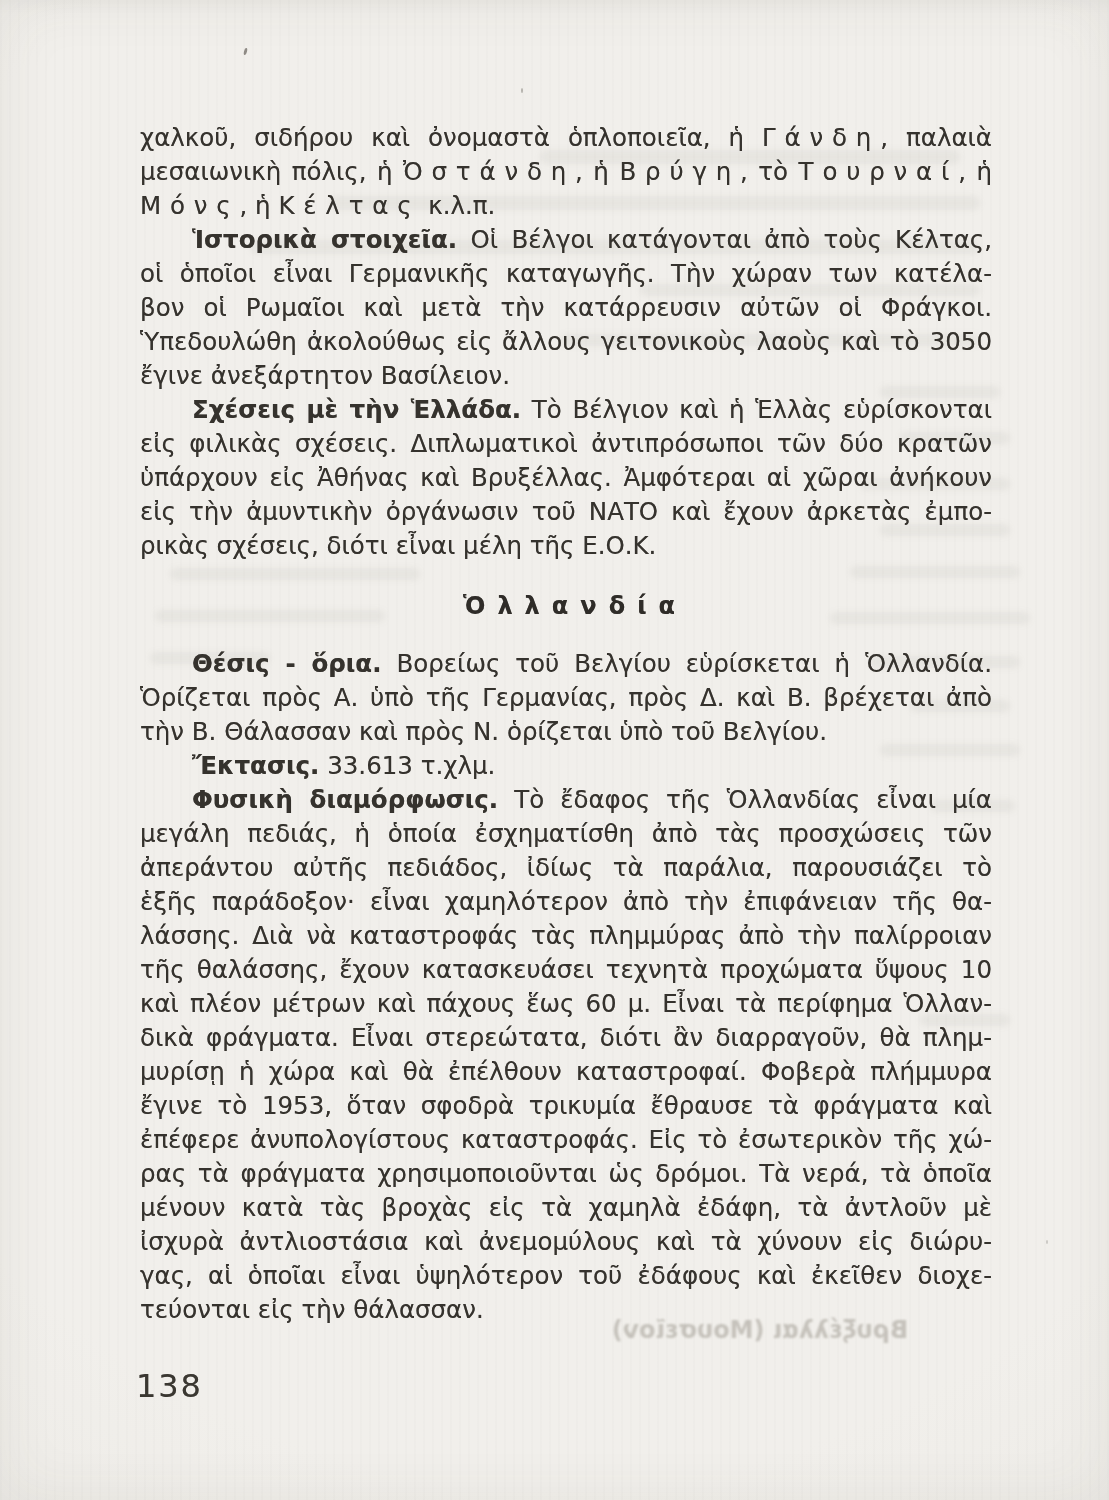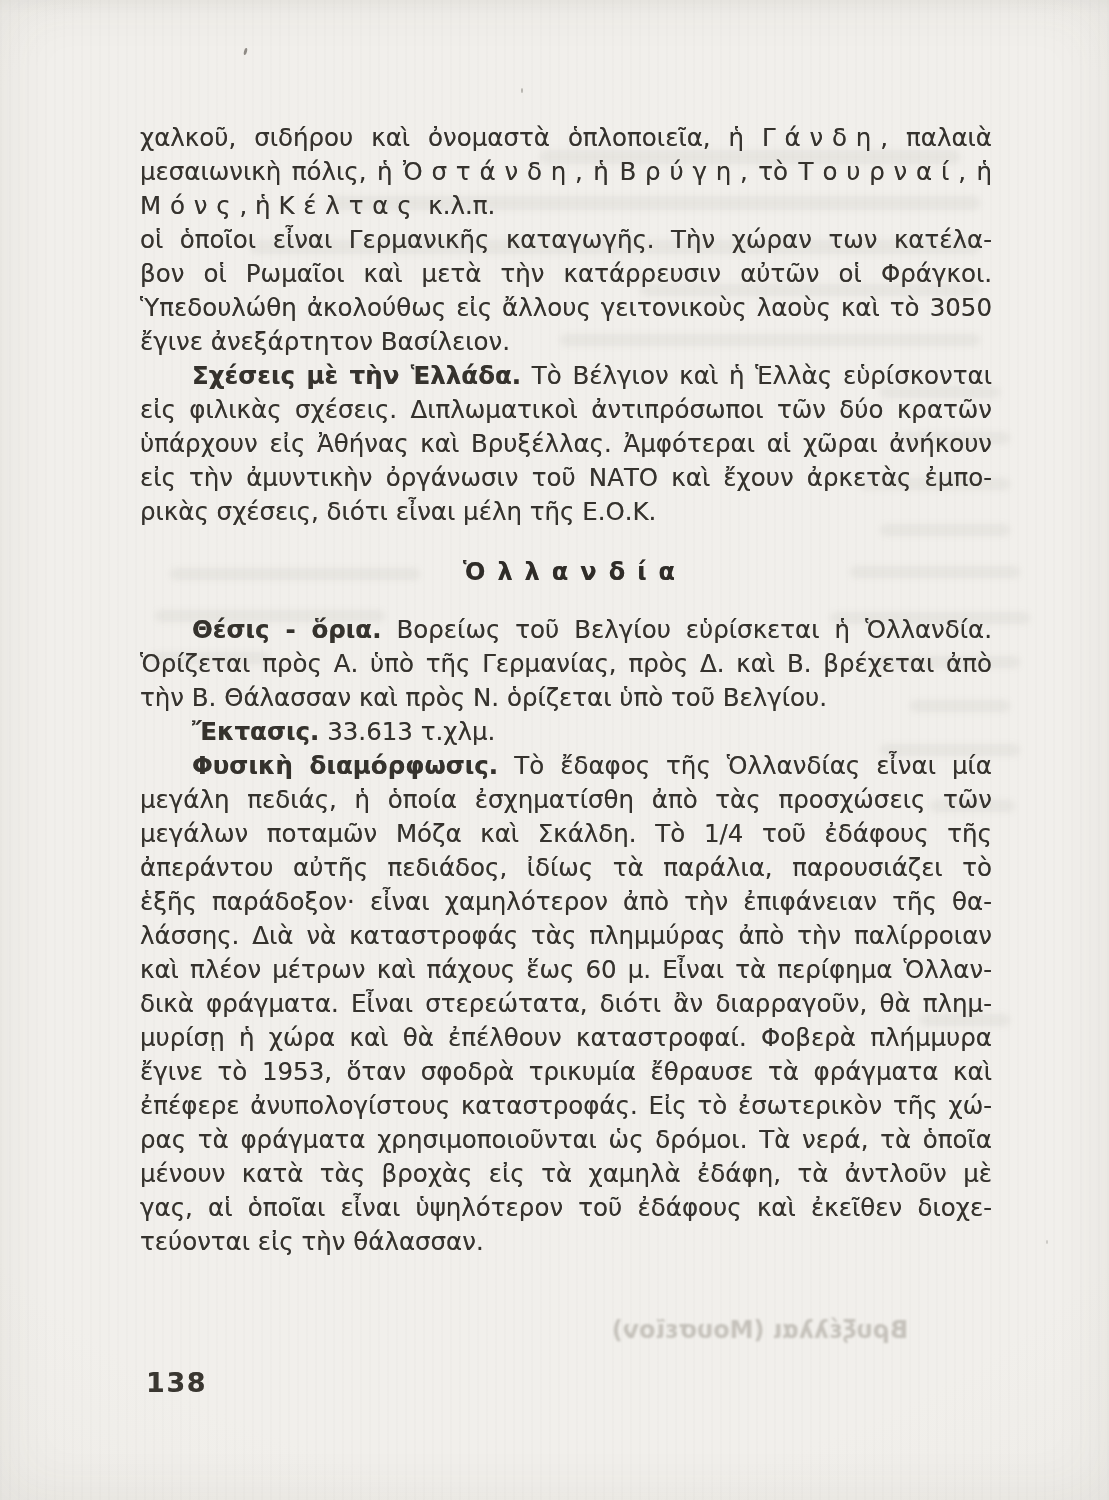--- a/index.html
+++ b/index.html
@@ -32,24 +32,23 @@
   .line.last{text-align-last:left;}
   .indent{display:inline-block;width:52px;height:1px;}
   .seg-b{font-weight:bold;}
   .seg-sp{letter-spacing:0.36em;}
   .heading{
     font-weight:bold;font-size:24px;line-height:46px;
     text-align:center;letter-spacing:0.5em;padding-left:18px;
     margin:20px 0 18px 0;color:#2f2c28;
   }
   .page-number{
-    position:absolute;left:146px;top:1367px;z-index:3;
-    font-size:27px;color:#3a3731;letter-spacing:0.06em;
+    position:absolute;left:136px;top:1367px;z-index:3;
+    font-size:32px;color:#3a3731;letter-spacing:0.06em;
     text-shadow:0 0 0.5px rgba(53,50,45,0.5);
-    font-weight:bold;
   }
   .bleed-streak{
     position:absolute;z-index:1;border-radius:7px;
     background:rgba(112,105,92,0.075);filter:blur(3px);
   }
   .bleed-caption{
     position:absolute;left:610px;top:1316px;width:300px;z-index:1;
     transform:scaleX(-1);filter:blur(1.1px);
     font-weight:bold;font-size:24px;color:rgba(100,93,80,0.30);
     text-align:center;white-space:nowrap;
@@ -84,45 +83,47 @@
   <div class="bleed-caption">Βρυξέλλαι (Μουσεῖον)</div>
 
   <div class="speck" style="left:244px;top:48px;width:3px;height:7px;transform:rotate(14deg);"></div>
   <div class="speck" style="left:521px;top:88px;width:2px;height:5px;opacity:.6;"></div>
   <div class="speck" style="left:1046px;top:1240px;width:2px;height:4px;opacity:.4;"></div>
 
   <div class="text-column">
       <div class="line"><span>χαλκοῦ, σιδήρου καὶ ὀνομαστὰ ὁπλοποιεῖα, ἡ </span><span class="seg-sp">Γάνδη</span><span>, παλαιὰ</span></div>
       <div class="line"><span>μεσαιωνικὴ πόλις, ἡ </span><span class="seg-sp">Ὀστάνδη</span><span>, ἡ </span><span class="seg-sp">Βρύγη</span><span>, τὸ </span><span class="seg-sp">Τουρναί</span><span>, ἡ</span></div>
       <div class="line last"><span class="seg-sp">Μόνς</span><span>, ἡ </span><span class="seg-sp">Κέλτας</span><span> κ.λ.π.</span></div>
+      <div class="line"><span class="indent"></span><span class="seg-b">Ἱστορικὰ στοιχεῖα.</span><span> Οἱ Βέλγοι κατάγονται ἀπὸ τοὺς Κέλτας,</span></div>
       <div class="line"><span>οἱ ὁποῖοι εἶναι Γερμανικῆς καταγωγῆς. Τὴν χώραν των κατέλα-</span></div>
       <div class="line"><span>βον οἱ Ρωμαῖοι καὶ μετὰ τὴν κατάρρευσιν αὐτῶν οἱ Φράγκοι.</span></div>
       <div class="line"><span>Ὑπεδουλώθη ἀκολούθως εἰς ἄλλους γειτονικοὺς λαοὺς καὶ τὸ 3050</span></div>
       <div class="line last"><span>ἔγινε ἀνεξάρτητον Βασίλειον.</span></div>
       <div class="line"><span class="indent"></span><span class="seg-b">Σχέσεις μὲ τὴν Ἑλλάδα.</span><span> Τὸ Βέλγιον καὶ ἡ Ἑλλὰς εὑρίσκονται</span></div>
       <div class="line"><span>εἰς φιλικὰς σχέσεις. Διπλωματικοὶ ἀντιπρόσωποι τῶν δύο κρατῶν</span></div>
       <div class="line"><span>ὑπάρχουν εἰς Ἀθήνας καὶ Βρυξέλλας. Ἀμφότεραι αἱ χῶραι ἀνήκουν</span></div>
       <div class="line"><span>εἰς τὴν ἀμυντικὴν ὀργάνωσιν τοῦ ΝΑΤΟ καὶ ἔχουν ἀρκετὰς ἐμπο-</span></div>
       <div class="line last"><span>ρικὰς σχέσεις, διότι εἶναι μέλη τῆς Ε.Ο.Κ.</span></div>
       <div class="heading">Ὁλλανδία</div>
       <div class="line"><span class="indent"></span><span class="seg-b">Θέσις - ὅρια.</span><span> Βορείως τοῦ Βελγίου εὑρίσκεται ἡ Ὁλλανδία.</span></div>
       <div class="line"><span>Ὁρίζεται πρὸς Α. ὑπὸ τῆς Γερμανίας, πρὸς Δ. καὶ Β. βρέχεται ἀπὸ</span></div>
       <div class="line last"><span>τὴν Β. Θάλασσαν καὶ πρὸς Ν. ὁρίζεται ὑπὸ τοῦ Βελγίου.</span></div>
       <div class="line last"><span class="indent"></span><span class="seg-b">Ἔκτασις.</span><span> 33.613 τ.χλμ.</span></div>
       <div class="line"><span class="indent"></span><span class="seg-b">Φυσικὴ διαμόρφωσις.</span><span> Τὸ ἔδαφος τῆς Ὁλλανδίας εἶναι μία</span></div>
       <div class="line"><span>μεγάλη πεδιάς, ἡ ὁποία ἐσχηματίσθη ἀπὸ τὰς προσχώσεις τῶν</span></div>
-      <div class="line"><span>μεγάλων ποταμῶν Μόζα καὶ Σκάλδη. Τὸ 1/4 τοῦ ἐδάφους τῆς</span></div>
       <div class="line"><span>ἀπεράντου αὐτῆς πεδιάδος, ἰδίως τὰ παράλια, παρουσιάζει τὸ</span></div>
       <div class="line"><span>ἑξῆς παράδοξον· εἶναι χαμηλότερον ἀπὸ τὴν ἐπιφάνειαν τῆς θα-</span></div>
       <div class="line"><span>λάσσης. Διὰ νὰ καταστροφάς τὰς πλημμύρας ἀπὸ τὴν παλίρροιαν</span></div>
+      <div class="line"><span>τῆς θαλάσσης, ἔχουν κατασκευάσει τεχνητὰ προχώματα ὕψους 10</span></div>
       <div class="line"><span>καὶ πλέον μέτρων καὶ πάχους ἕως 60 μ. Εἶναι τὰ περίφημα Ὁλλαν-</span></div>
       <div class="line"><span>δικὰ φράγματα. Εἶναι στερεώτατα, διότι ἂν διαρραγοῦν, θὰ πλημ-</span></div>
       <div class="line"><span>μυρίσῃ ἡ χώρα καὶ θὰ ἐπέλθουν καταστροφαί. Φοβερὰ πλήμμυρα</span></div>
       <div class="line"><span>ἔγινε τὸ 1953, ὅταν σφοδρὰ τρικυμία ἔθραυσε τὰ φράγματα καὶ</span></div>
       <div class="line"><span>ἐπέφερε ἀνυπολογίστους καταστροφάς. Εἰς τὸ ἐσωτερικὸν τῆς χώ-</span></div>
       <div class="line"><span>ρας τὰ φράγματα χρησιμοποιοῦνται ὡς δρόμοι. Τὰ νερά, τὰ ὁποῖα</span></div>
       <div class="line"><span>μένουν κατὰ τὰς βροχὰς εἰς τὰ χαμηλὰ ἐδάφη, τὰ ἀντλοῦν μὲ</span></div>
+      <div class="line"><span>ἰσχυρὰ ἀντλιοστάσια καὶ ἀνεμομύλους καὶ τὰ χύνουν εἰς διώρυ-</span></div>
       <div class="line"><span>γας, αἱ ὁποῖαι εἶναι ὑψηλότερον τοῦ ἐδάφους καὶ ἐκεῖθεν διοχε-</span></div>
       <div class="line last"><span>τεύονται εἰς τὴν θάλασσαν.</span></div>
     </div>
 
   <div class="page-number">138</div>
 </div>
 
 </body></html>

